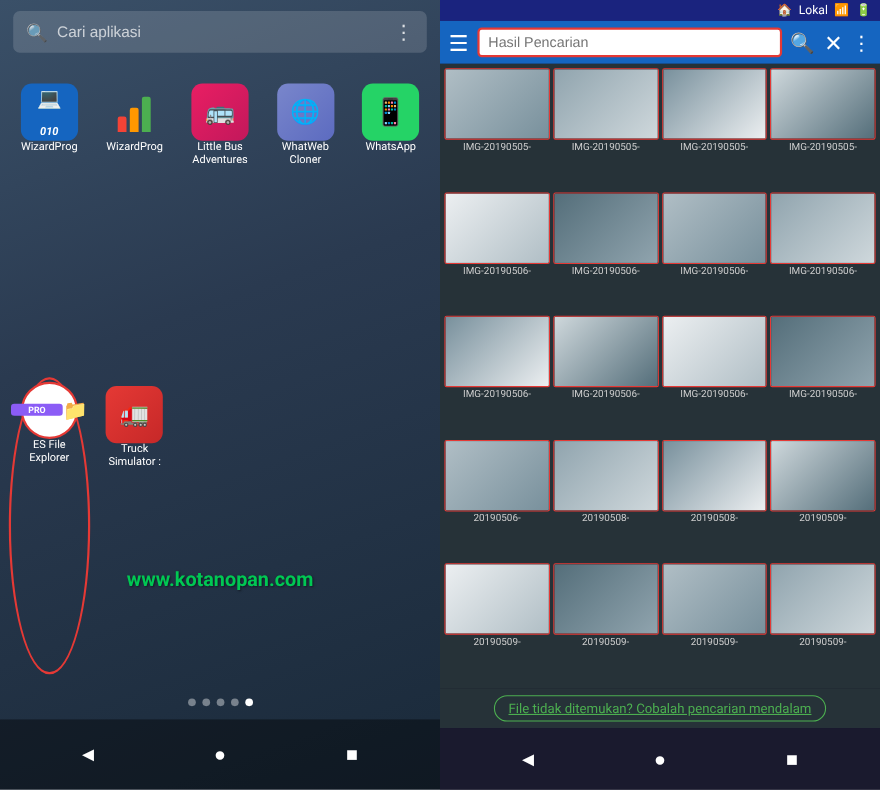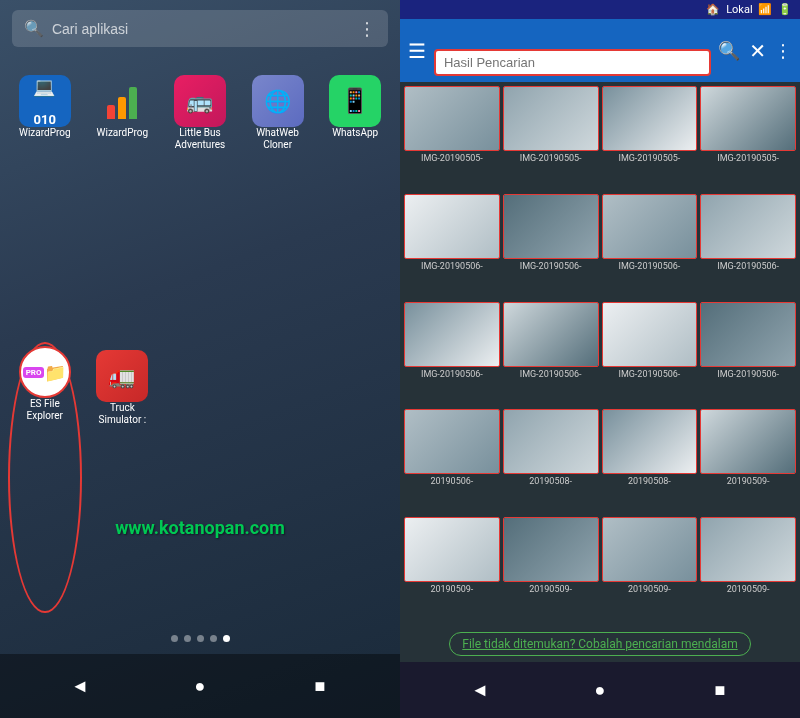--- a/index.html
+++ b/index.html
@@ -337,21 +337,21 @@
     <span class="search-icon-left">🔍</span>
     <input type="text" placeholder="Cari aplikasi" style="">
     <span class="dots-icon">⋮</span>
   </div>
 
   <div class="app-grid">
 
     <div class="app-item">
       <div class="wizard-icon-inner">
         <span style="font-size:18px;">💻</span>
-        <span style="font-size:13px; margin-top:15px;">010</span>
+        <span style="font-size:10px; margin-top:15px;font-style:italic;">010</span>
       </div>
       <span class="app-label">WizardProg</span>
     </div>
 
     <div class="app-item">
       <div style="width:52px;height:52px;display:flex;align-items:center;justify-content:center;">
         <div class="analytics-bars">
           <div class="bar1"></div>
           <div class="bar2"></div>
           <div class="bar3"></div>
@@ -371,21 +371,21 @@
     </div>
 
     <div class="app-item">
       <div class="whatsapp-icon">📱</div>
       <span class="app-label">WhatsApp</span>
     </div>
 
     <div class="app-item selected-circle">
       <div style="width:52px;height:52px;">
         <div class="es-file-circle">
-          <span style="background:#d946ef; color:#fff; border-radius:3px; padding:1px 3px; font-size:8px;">PRO</span>
+          <span style="background:#8b5cf6; color:#fff; border-radius:3px; padding:1px 16px; font-size:8px;">PRO</span>
           <span style="font-size:18px; color:#1565c0;">📁</span>
         </div>
       </div>
       <span class="app-label">ES File Explorer</span>
     </div>
 
     <div class="app-item">
       <div class="truck-icon">🚛</div>
       <span class="app-label">Truck Simulator :</span>
     </div>
@@ -415,21 +415,21 @@
   <div class="status-bar">
     <span class="status-icon">🏠</span>
     <span class="status-icon">Lokal</span>
     <span class="status-icon">📶</span>
     <span class="status-icon">🔋</span>
   </div>
 
   <div class="top-bar">
     <span class="top-bar-menu">☰</span>
     <div style="flex:1; display:flex; align-items:center; gap:6px;">
-      <input class="search-box-right" type="text" value="" style="border: 2px solid rgb(229, 57, 53); margin-top: 24px;" placeholder="Hasil Pencarian">
+      <input class="search-box-right" type="text" value="" style="border: 2px solid rgb(229, 57, 53);" placeholder="Hasil Pencarian">
     </div>
     <span class="top-bar-search-icon">🔍</span>
     <span class="top-bar-close">✕</span>
     <span class="top-bar-dots">⋮</span>
   </div>
 
 
   <div class="photo-grid" id="photo-grid">
   <div class="photo-item">
         <div class="photo-thumb">

